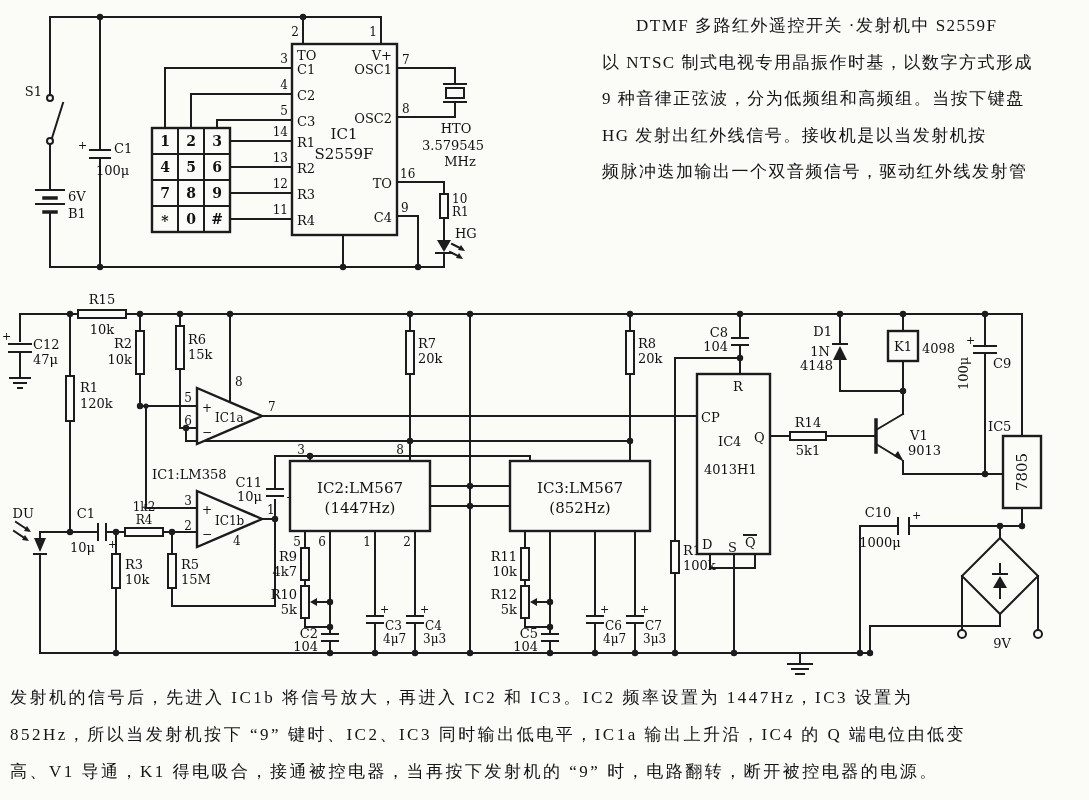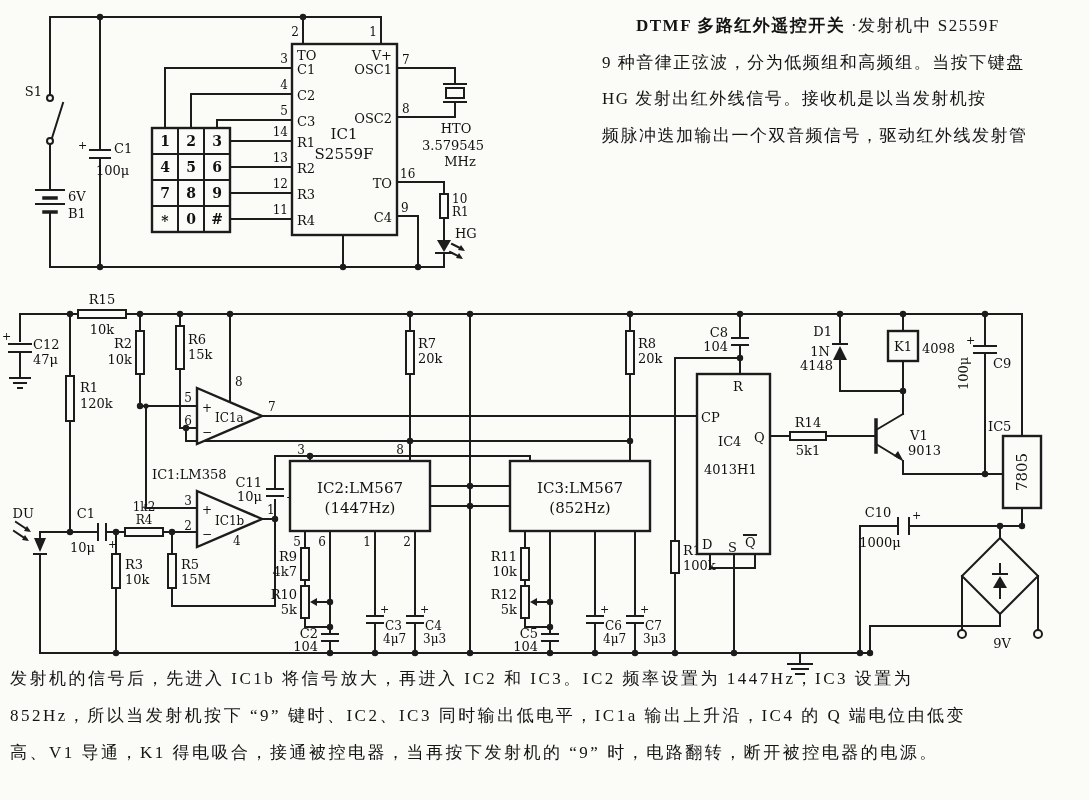--- a/index.html
+++ b/index.html
@@ -18,22 +18,22 @@
   .tm{font-size:13px;text-anchor:middle;}
   .te{font-size:13px;text-anchor:end;}
   .p{font-size:12px;}
   .pm{font-size:12px;text-anchor:middle;}
   .pe{font-size:12px;text-anchor:end;}
   .big{font-size:15px;text-anchor:middle;}
   .key{font-size:14px;font-weight:bold;text-anchor:middle;}
   .plus{font-size:11px;}
   .intro{position:absolute;left:602px;top:8px;width:484px;font-size:17px;line-height:36.5px;letter-spacing:1.5px;}
   .intro .line{white-space:nowrap;}
-  .intro .ttl{font-weight:bold;}
-  .outro{position:absolute;left:10px;top:660px;width:1074px;font-size:17px;line-height:37px;letter-spacing:2.5px;}
+  .intro .ttl{font-weight:normal;}
+  .outro{position:absolute;left:10px;top:679px;width:1074px;font-size:17px;line-height:37px;letter-spacing:2.5px;}
   .outro .line{white-space:nowrap;}
 </style>
 </head>
 <body>
 
 <div class="page">
 
 <svg style="left:0;top:2px" width="610" height="285" viewBox="0 0 610 285">
   <g>
     <path class="w" d="M50,15 H381 M303,15 V42 M381,15 V42 M100,15 V146 M100,156 V265 M50,15 V92 M50,143 V186 M50,210 V265 M50,265 H444
@@ -140,20 +140,21 @@
     <path class="w" d="M436,251 H452"></path>
     <path class="w" d="M452,242 L462,247 M450,250 L460,255" stroke-width="1.6"></path>
     <polygon class="sym" points="465,249 458,248 461,243"></polygon>
     <polygon class="sym" points="463,257 456,256 459,251"></polygon>
     <text class="t" x="455" y="236">HG</text>
   </g>
 </svg>
 
 <div class="intro">
   <div class="line" style="text-indent:34px"><span class="ttl">DTMF 多路红外遥控开关</span><span> ·发射机中 S2559F</span></div>
+  <div class="line">以 NTSC 制式电视专用晶振作时基，以数字方式形成</div>
   <div class="line">9 种音律正弦波，分为低频组和高频组。当按下键盘</div>
   <div class="line">HG 发射出红外线信号。接收机是以当发射机按</div>
   <div class="line">频脉冲迭加输出一个双音频信号，驱动红外线发射管</div>
 </div>
 
 <svg style="left:0;top:286px" width="1089" height="400" viewBox="0 0 1089 400">
   <g>
     <path class="w" d="M20,28 H1022 M1022,28 V150 M40,367 H870
       M20,28 V55 M20,66 V92
       M70,28 V90 M70,135 V246

